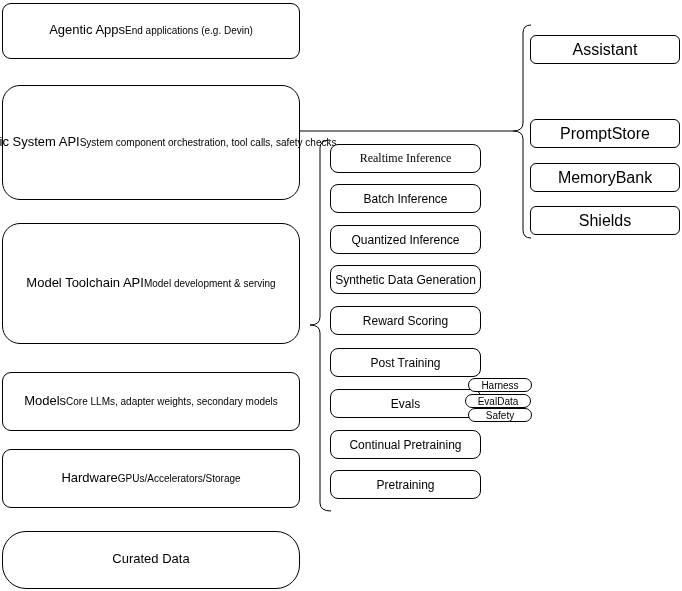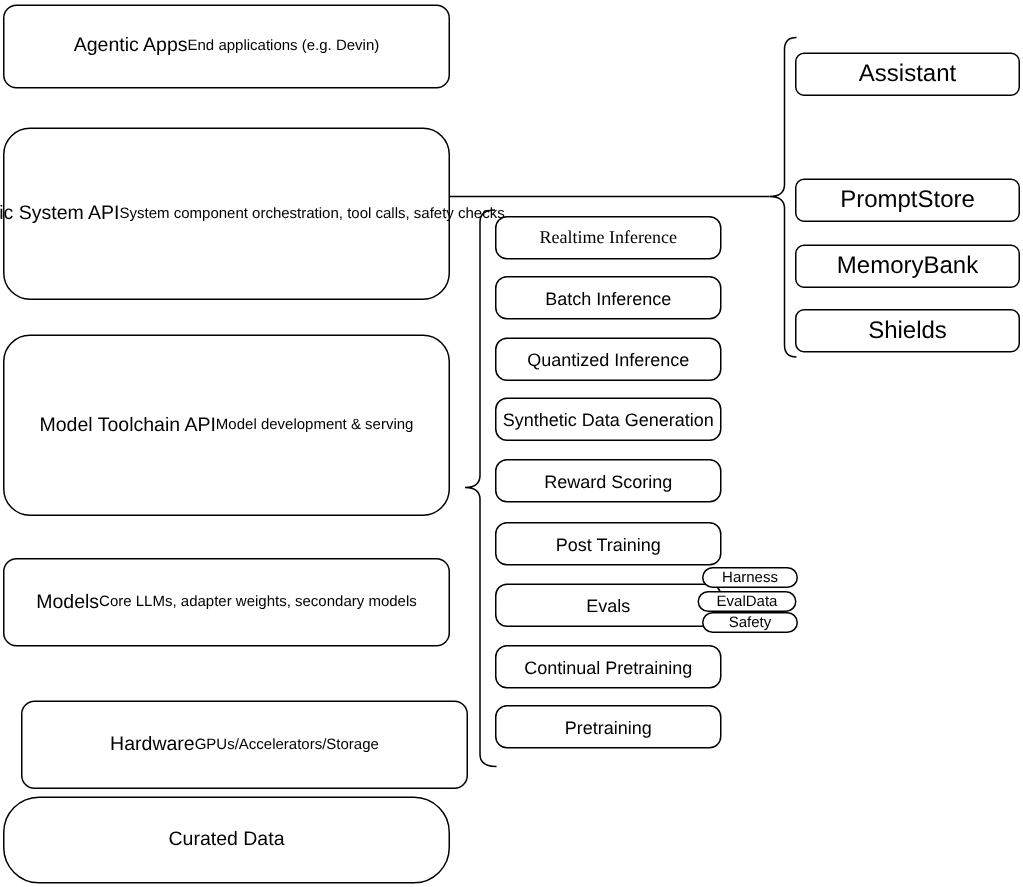--- a/index.html
+++ b/index.html
@@ -74,21 +74,21 @@
   <div class="box lbox big" style="top:223px; height:121px;">
     <div class="btitle">Model Toolchain API</div>
     <div class="bsub">Model development &amp; serving</div>
   </div>
 
   <div class="box lbox" style="top:372px; height:59px;">
     <div class="btitle">Models</div>
     <div class="bsub">Core LLMs, adapter weights, secondary models</div>
   </div>
 
-  <div class="box lbox" style="top:467px; height:59px;margin-left:12px;">
+  <div class="box lbox" style="top:449px; height:59px;">
     <div class="btitle">Hardware</div>
     <div class="bsub">GPUs/Accelerators/Storage</div>
   </div>
 
   <div class="box lbox" style="top:531px; height:58px;border-radius:24px;">
     <div class="btitle">Curated Data</div>
   </div>
 
   <div class="box mbox" style="top:144px;font-family:Liberation Serif, serif;">
     <span>Realtime Inference</span>

